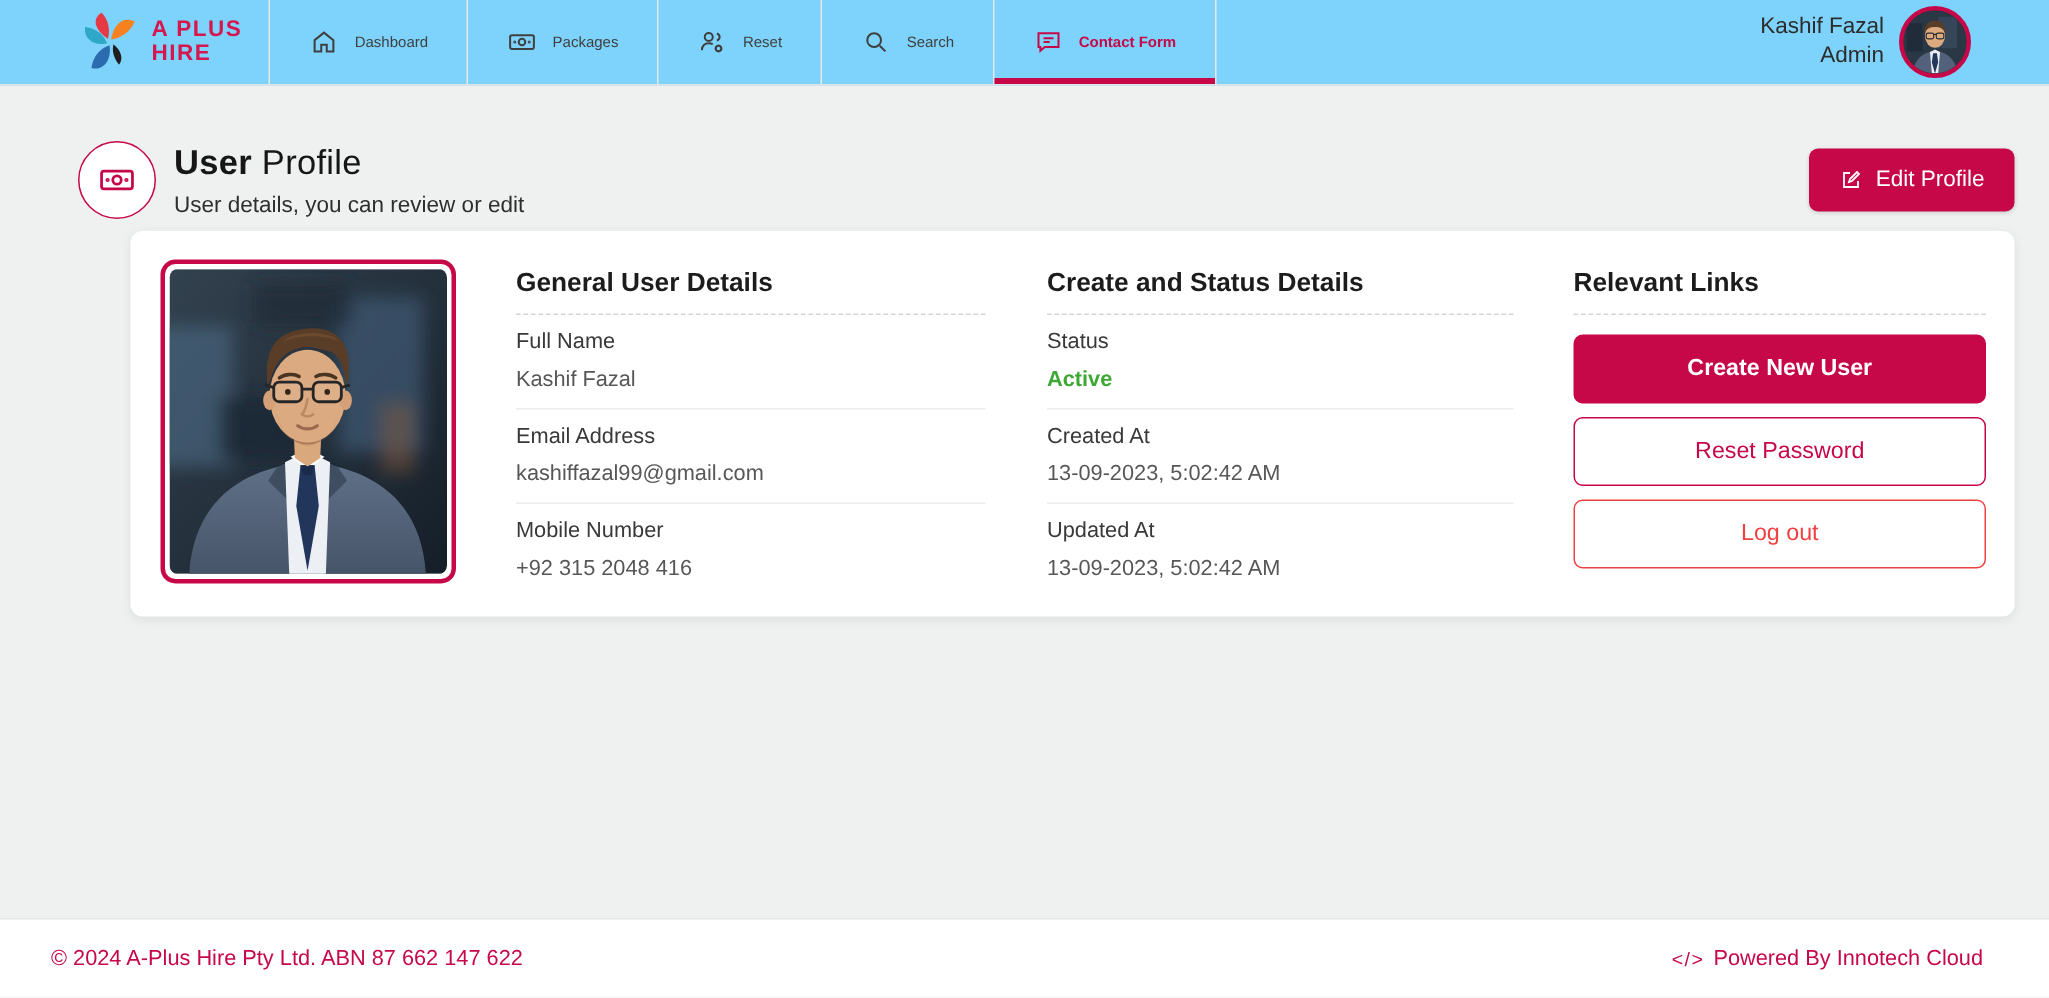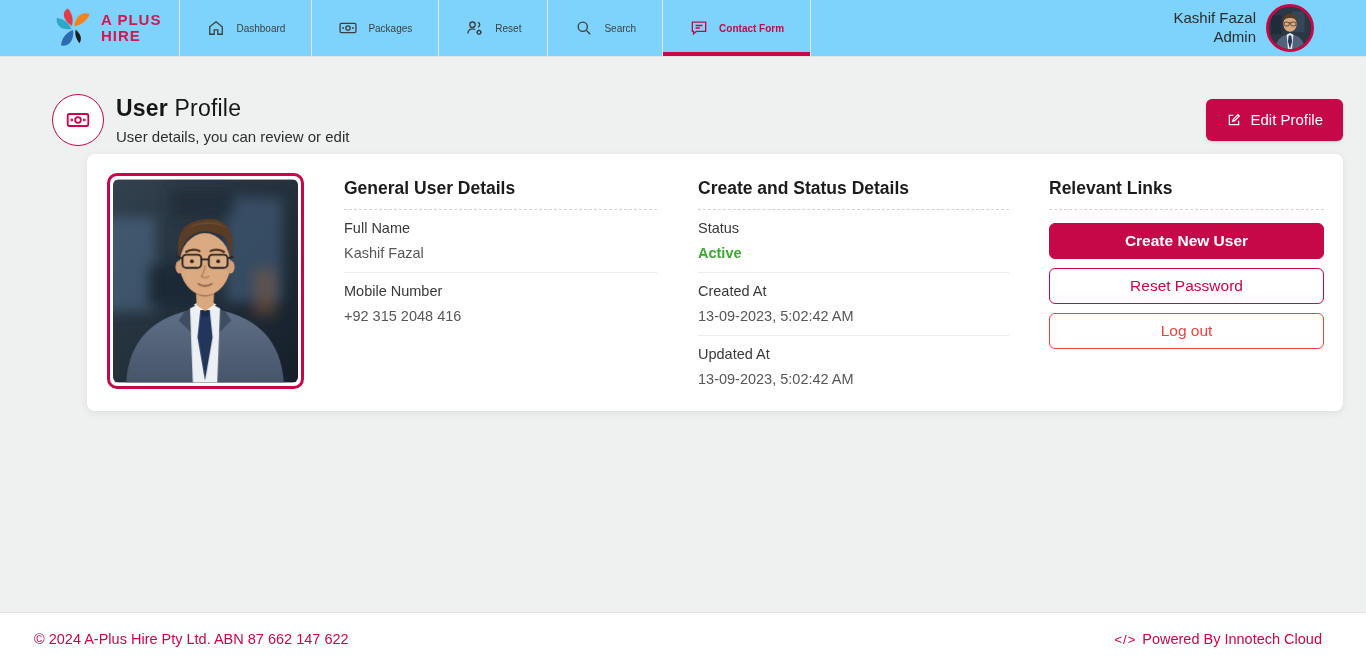--- a/index.html
+++ b/index.html
@@ -110,21 +110,21 @@
     font-size:17.5px; font-weight:bold; color:#1c1c1c;
     border-bottom:1px dashed #d4d4d4;
   }
   .field { padding:10px 0 11px; border-bottom:1px solid #ececec; }
   .field:last-child { border-bottom:none; }
   .field .label { font-size:14.5px; font-weight:500; color:#393939; }
   .field .value { font-size:14.5px; color:#575757; margin-top:9px; }
   .field .value.status-active { color:#3ea834; font-weight:bold; }
 
   .link-btn {
-    display:block; width:275px; height:36px; margin-top:9px;
+    display:block; width:275px; height:46px; margin-top:9px;
     border-radius:6px; font-family:"Liberation Sans", sans-serif;
     font-size:15.5px; font-weight:500; cursor:pointer;
   }
   .link-btn.filled {
     margin-top:13px;
     background:#c60848; color:#ffffff; border:1px solid #c60848;
     font-weight:bold;
   }
   .link-btn.outline-primary {
     background:#ffffff; color:#c60848; border:1px solid #c60848;
@@ -316,20 +316,24 @@
     </svg>
   </div>
 
   <div class="col col-general">
     <div class="col-heading">General User Details</div>
     <div class="field">
       <div class="label">Full Name</div>
       <div class="value">Kashif Fazal</div>
     </div>
     <div class="field">
+      <div class="label">Email Address</div>
+      <div class="value">kashiffazal99@gmail.com</div>
+    </div>
+    <div class="field">
       <div class="label">Mobile Number</div>
       <div class="value">+92 315 2048 416</div>
     </div>
   </div>
 
   <div class="col col-status">
     <div class="col-heading">Create and Status Details</div>
     <div class="field">
       <div class="label">Status</div>
       <div class="value status-active">Active</div>

